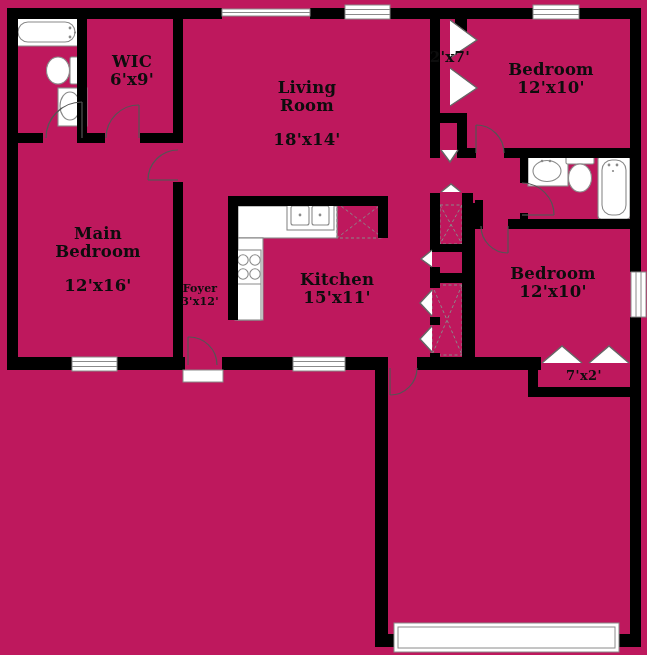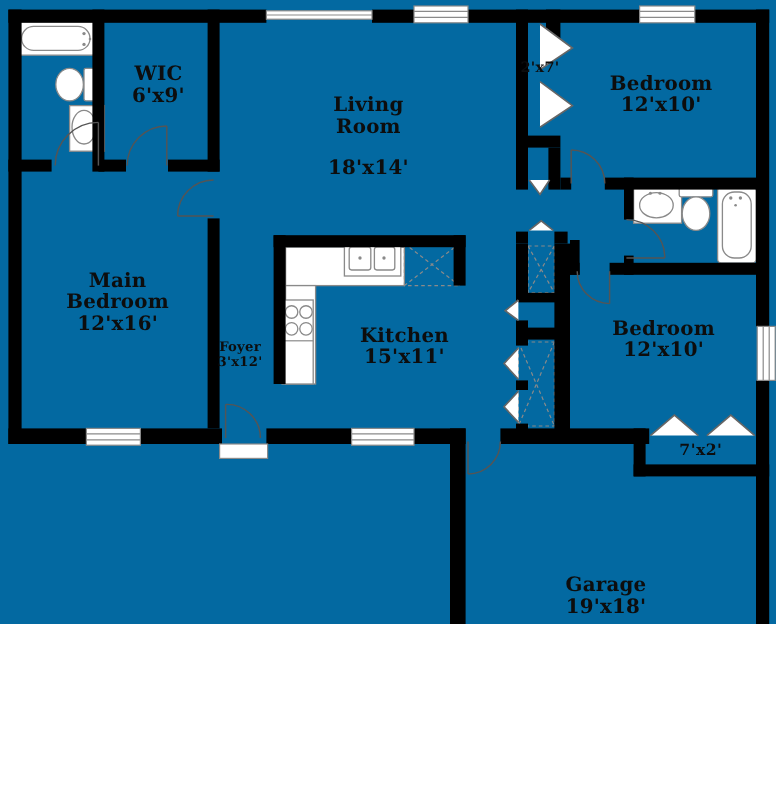--- a/index.html
+++ b/index.html
@@ -1,40 +1,40 @@
 <!DOCTYPE html>
 <html><head>
 <meta charset="utf-8">
 <style>
   html,body{margin:0;padding:0;background:#ffffff;}
   #plan{
     position:relative;
-    width:647px;height:520px;
-    background:#0369a1;
+    width:647px;height:655px;
+    background:#be185d;
     font-family:"DejaVu Serif","Liberation Serif",serif;
     overflow:hidden;
   }
   #plan svg{position:absolute;left:0;top:0;}
   .room-label{
     position:absolute;
     transform:translate(-50%,-50%);
     text-align:center;
     color:#0d0d0d;
     font-weight:700;
     font-size:16.5px;
     line-height:1.1;
     letter-spacing:.2px;
     white-space:nowrap;
   }
   .room-label .name,.room-label .dims{display:block;}
   .room-label.wrap .name{white-space:normal;}
   #lbl-living .name{width:78px;margin:16px auto;}
-  #lbl-main .name{width:100px;margin:0 auto;}
+  #lbl-main .name{width:100px;margin:16px auto;}
   #lbl-foyer{font-size:11px;line-height:1.15;}
-  #lbl-closet1{font-size:12px;letter-spacing:.3px;}
+  #lbl-closet1{font-size:15px;letter-spacing:.3px;}
   #lbl-closet2{font-size:13px;letter-spacing:.4px;}
   .wall{fill:#000000;}
   .win{fill:#ffffff;stroke:#8a8a8a;stroke-width:1;}
   .winline{stroke:#8a8a8a;stroke-width:1;fill:none;}
   .door{stroke:#555555;stroke-width:1.2;fill:none;}
   .bifold{stroke:#666666;stroke-width:1.4;fill:#ffffff;}
   .fix{stroke:#8a8a8a;stroke-width:1.1;fill:#ffffff;}
   .fixdot{fill:#8a8a8a;}
   .dash{stroke:#8a8a8a;stroke-width:1;fill:none;stroke-dasharray:3,2.5;}
 </style>
@@ -296,24 +296,20 @@
   <div class="room-label" id="lbl-kitchen" style="left:337px;top:289px">
     <span class="name">Kitchen</span>
     <span class="dims">15'x11'</span>
   </div>
 
   <div class="room-label" id="lbl-bedroom2" style="left:553px;top:283px">
     <span class="name">Bedroom</span>
     <span class="dims">12'x10'</span>
   </div>
 
-  <div class="room-label" id="lbl-garage" style="left:505px;top:497px">
-    <span class="name">Garage</span>
-    <span class="dims">19'x18'</span>
-  </div>
 
   <div class="room-label" id="lbl-closet1" style="left:450px;top:57px">
     <span class="dims">2'x7'</span>
   </div>
 
   <div class="room-label" id="lbl-closet2" style="left:584px;top:376px">
     <span class="dims">7'x2'</span>
   </div>
 </div>
 

